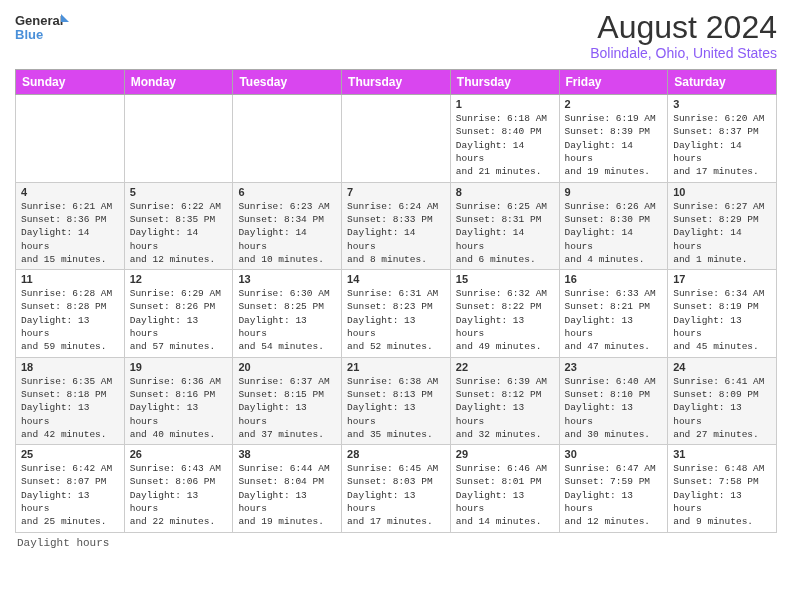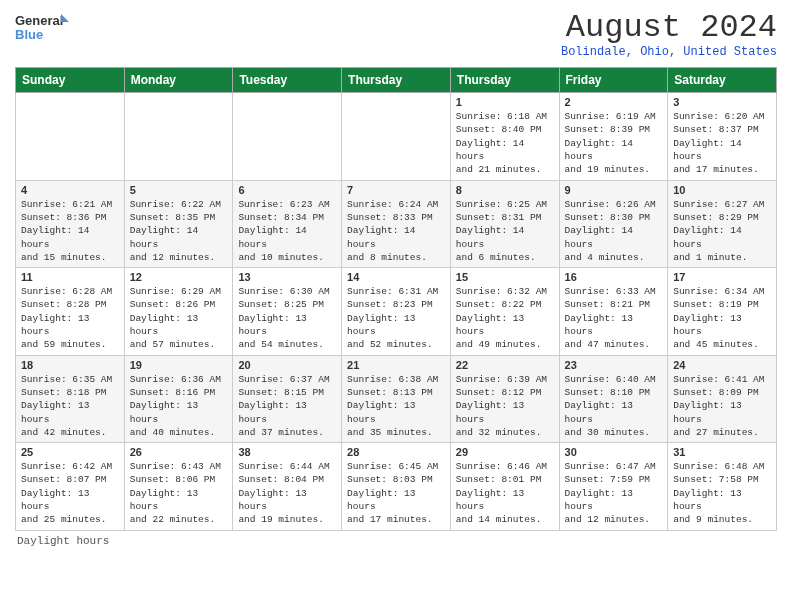--- a/index.html
+++ b/index.html
@@ -20,39 +20,38 @@
       align-items: flex-start;
       margin-bottom: 8px;
     }
     .logo {
       display: flex;
       align-items: center;
       gap: 4px;
     }
     .title-block {
       text-align: right;
-      font-family: Liberation Mono, monospace;
     }
     .month-title {
       font-size: 32px;
       font-weight: normal;
       color: #333;
       line-height: 1.1;
     }
     .subtitle {
-      font-size: 12px;
-      color: #1d4ed8;
+      font-size: 14px;
+      color: #8b5cf6;
     }
     .calendar {
       width: 100%;
       border-collapse: collapse;
       font-size: 10px;
     }
     .calendar th {
-      background-color: #15803d;
+      background-color: #d946ef;
       color: white;
       text-align: left;
       padding: 5px 6px;
       font-size: 12px;
       font-weight: bold;
       border: 1px solid #aaa;
     }
     .calendar td {
       border: 1px solid #ccc;
       vertical-align: top;

